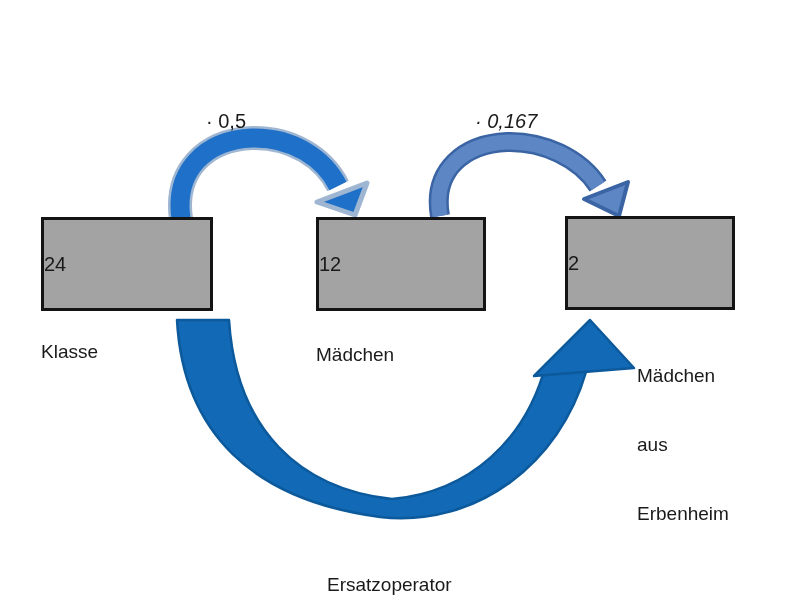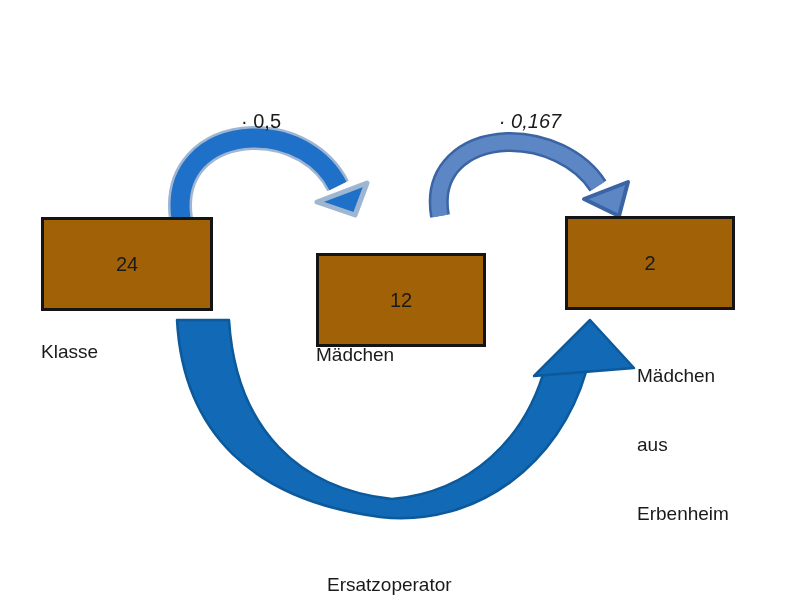--- a/index.html
+++ b/index.html
@@ -14,40 +14,40 @@
   }
   .arrow-layer {
     position: absolute;
     left: 0; top: 0;
     width: 800px; height: 600px;
   }
   .node-box {
     position: absolute;
     box-sizing: border-box;
     border: 3px solid #141414;
-    background: #a16207;
+    background: #a3a3a3;
     display: flex;
     align-items: center;
-    justify-content: center;
+    justify-content: flex-start;
     font-size: 20px;
   }
   .box-1 { left: 41px;  top: 217px; width: 172px; height: 94px; }
-  .box-2 { left: 316px; top: 217px; width: 170px; height: 94px; margin-top: 36px; }
+  .box-2 { left: 316px; top: 217px; width: 170px; height: 94px; }
   .box-3 { left: 565px; top: 216px; width: 170px; height: 94px; }
   .label {
     position: absolute;
     font-size: 19px;
     line-height: 23px;
     white-space: pre;
   }
   .label-center { text-align: left; }
   .op-label {
     position: absolute;
     font-size: 20px;
-    text-align: center;
+    text-align: left;
     width: 110px;
   }
   .op1-label { left: 206px; top: 110px; }
   .op2-label { left: 475px; top: 110px; font-style: italic; }
   .klasse-label  { left: 41px;  top: 340px; width: 172px; }
   .maedchen-label{ left: 316px; top: 343px; width: 170px; }
   .box3-label    { left: 637px; top: 318px; }
   .ersatz-label  { left: 327px; top: 527px; }
 </style>
 </head>

